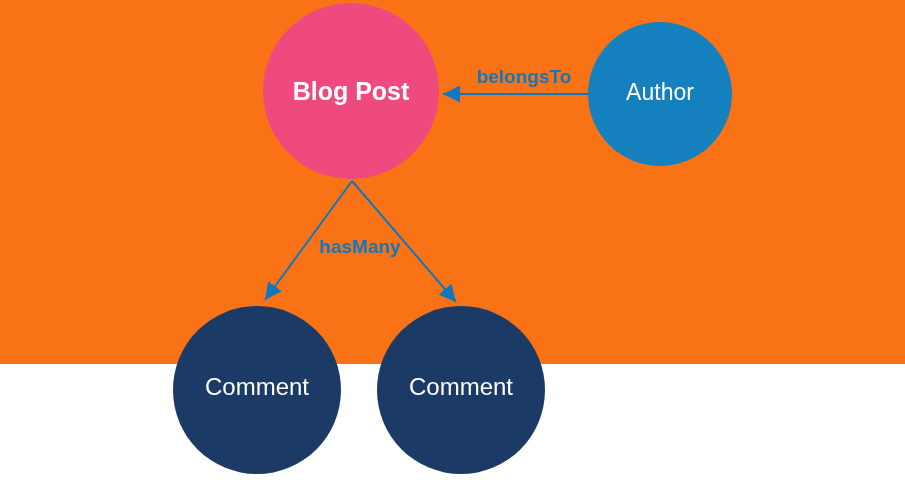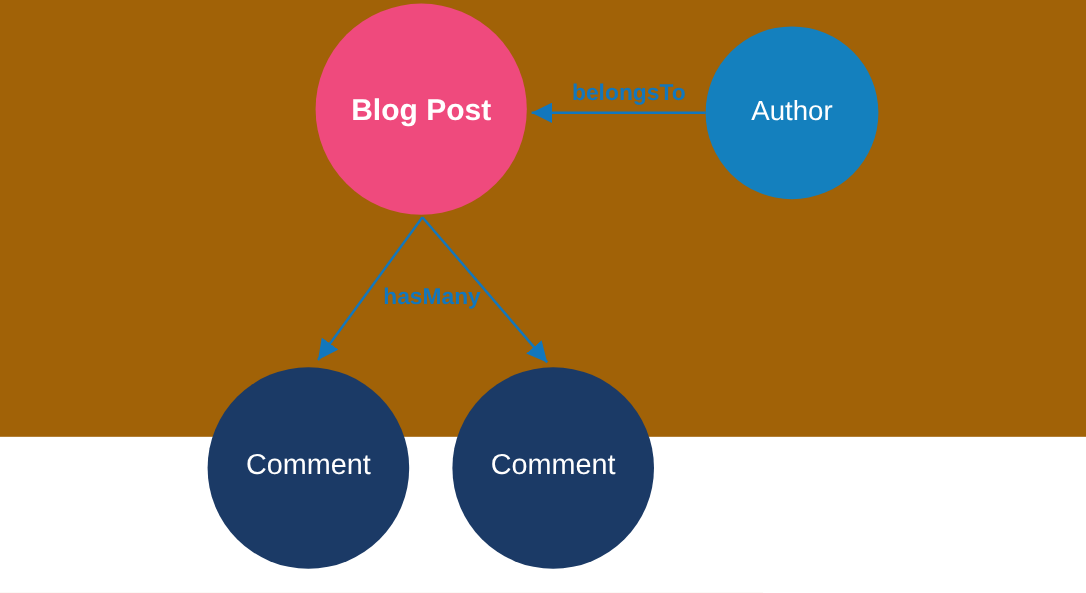--- a/index.html
+++ b/index.html
@@ -8,21 +8,21 @@
     width: 905px;
     height: 494px;
     background: #ffffff;
     overflow: hidden;
     font-family: "Liberation Sans", sans-serif;
   }
   .canvas {
     position: relative;
     width: 905px;
     height: 364px;
-    background: #a16207;
+    background: #f97316;
   }
   svg { display: block; }
   .edge-line {
     stroke-width: 2;
     fill: none;
   }
   .edge-label {
     font-family: "Liberation Sans", sans-serif;
     font-size: 19px;
     font-weight: bold;

